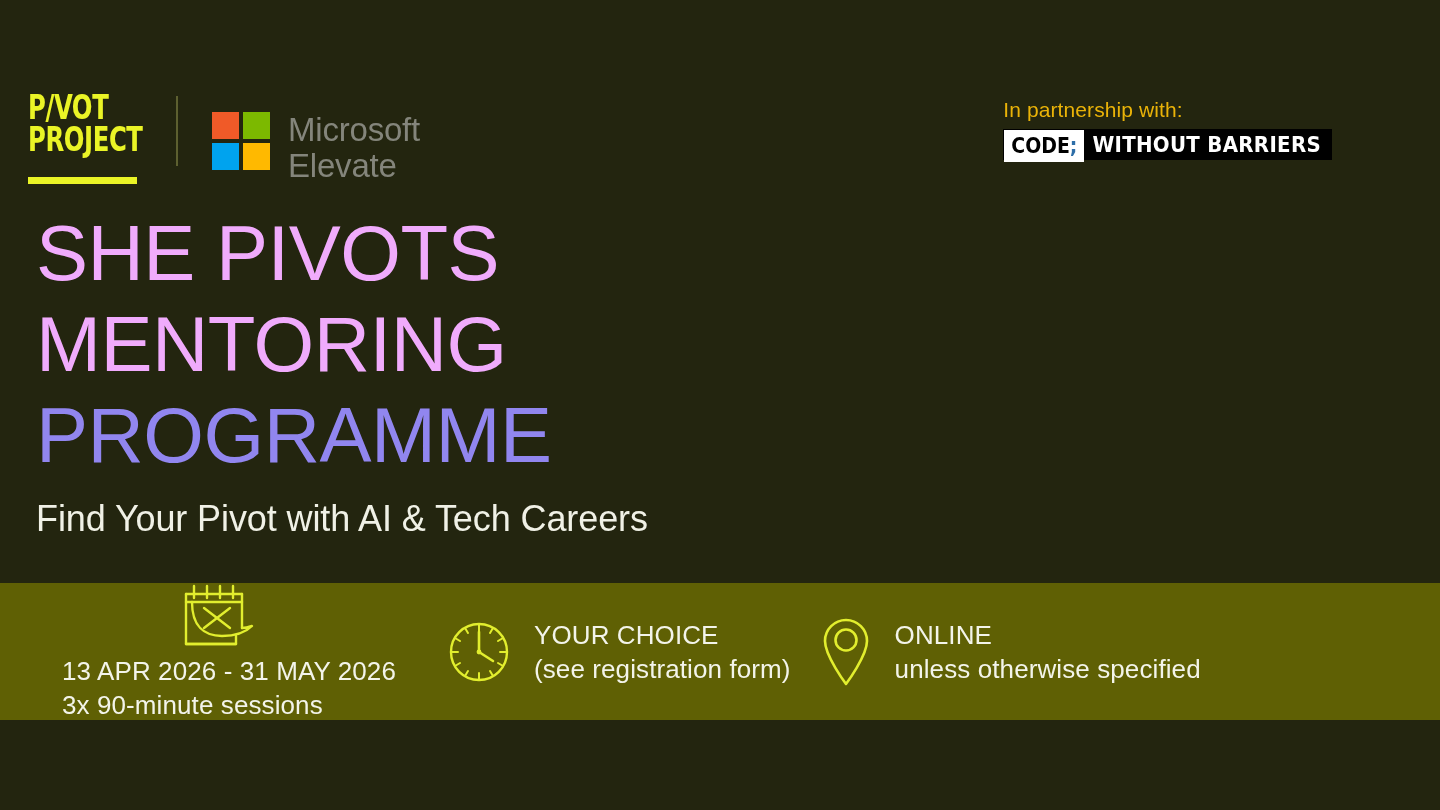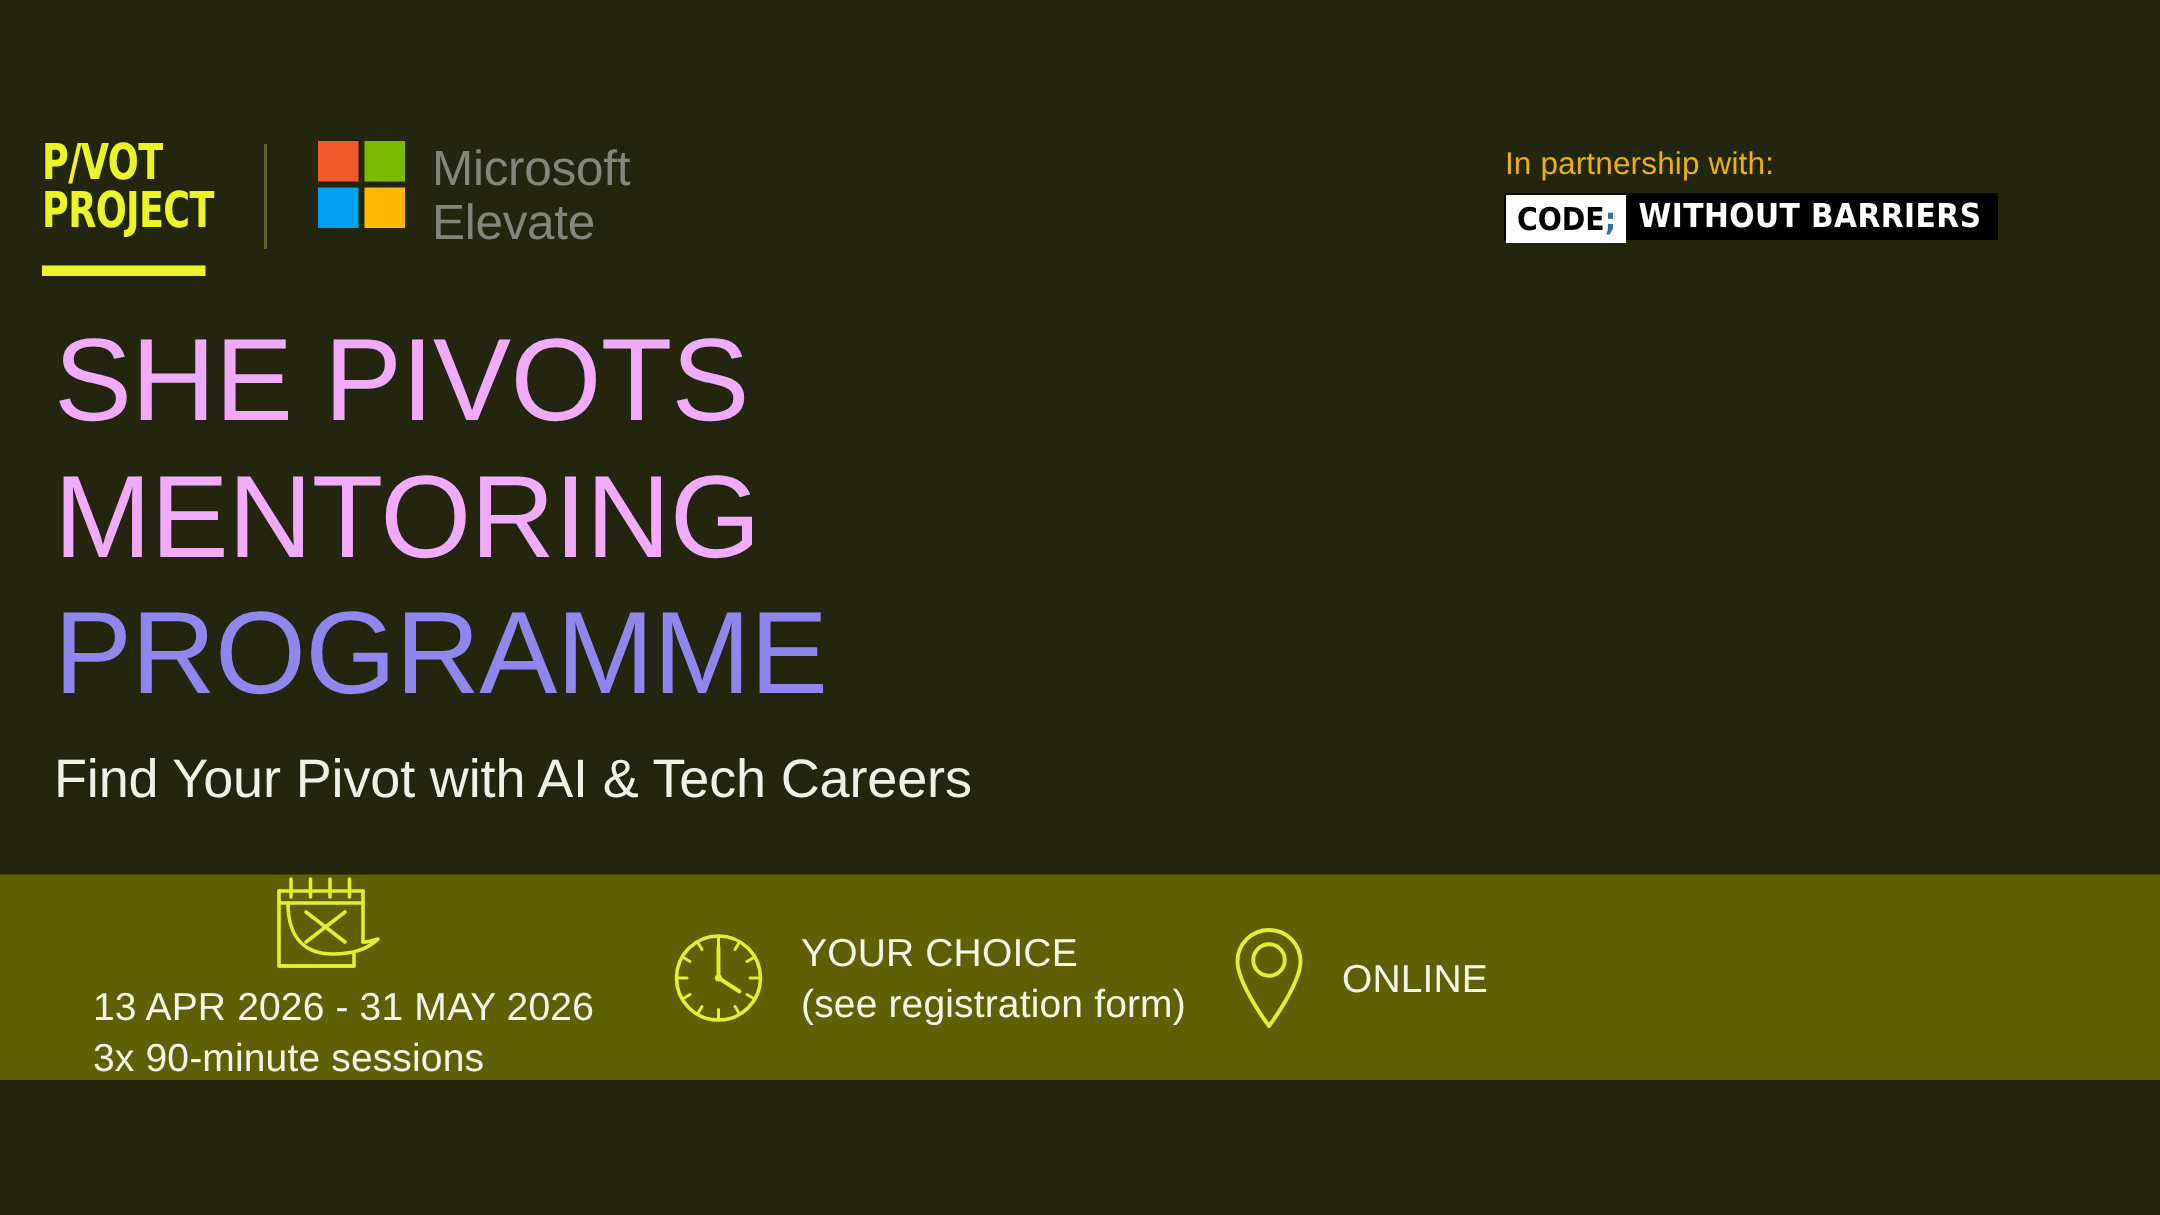--- a/index.html
+++ b/index.html
@@ -31,21 +31,21 @@
   .pivot-underline{
     margin-top:20px;
     width:109px; height:7px;
     background:#eaf426;
   }
   .logo-divider{
     width:2px; height:70px;
     background:#5d6030;
     margin:4px 34px 0 36px;
   }
-  .ms-lockup{ display:flex; align-items:flex-start; margin-top:2px; }
+  .ms-lockup{ display:flex; align-items:flex-start; margin-top:20px; }
   .ms-grid{
     width:58px; height:58px;
     display:grid;
     grid-template-columns:1fr 1fr;
     grid-template-rows:1fr 1fr;
     gap:4px;
   }
   .ms-sq{ width:100%; height:100%; }
   .ms-wordmark{
     margin-left:18px;
@@ -235,16 +235,17 @@
     </div>
   </div>
 
   <div class="info-item loc">
     <svg class="info-icon" width="54" height="72" viewBox="0 0 54 72" fill="none" stroke="#e2ee2e" stroke-width="2.6" stroke-linecap="round" stroke-linejoin="round">
       <path d="M27 68 C27 68, 48 40, 48 25 C48 13.4, 38.6 4, 27 4 C15.4 4, 6 13.4, 6 25 C6 40, 27 68, 27 68 Z"></path>
       <circle cx="27" cy="24" r="10.5"></circle>
     </svg>
     <div class="info-text">
       <div class="info-primary">ONLINE</div>
+      <div class="info-secondary">unless otherwise specified</div>
     </div>
   </div>
 
 </div>
 
 </body></html>

